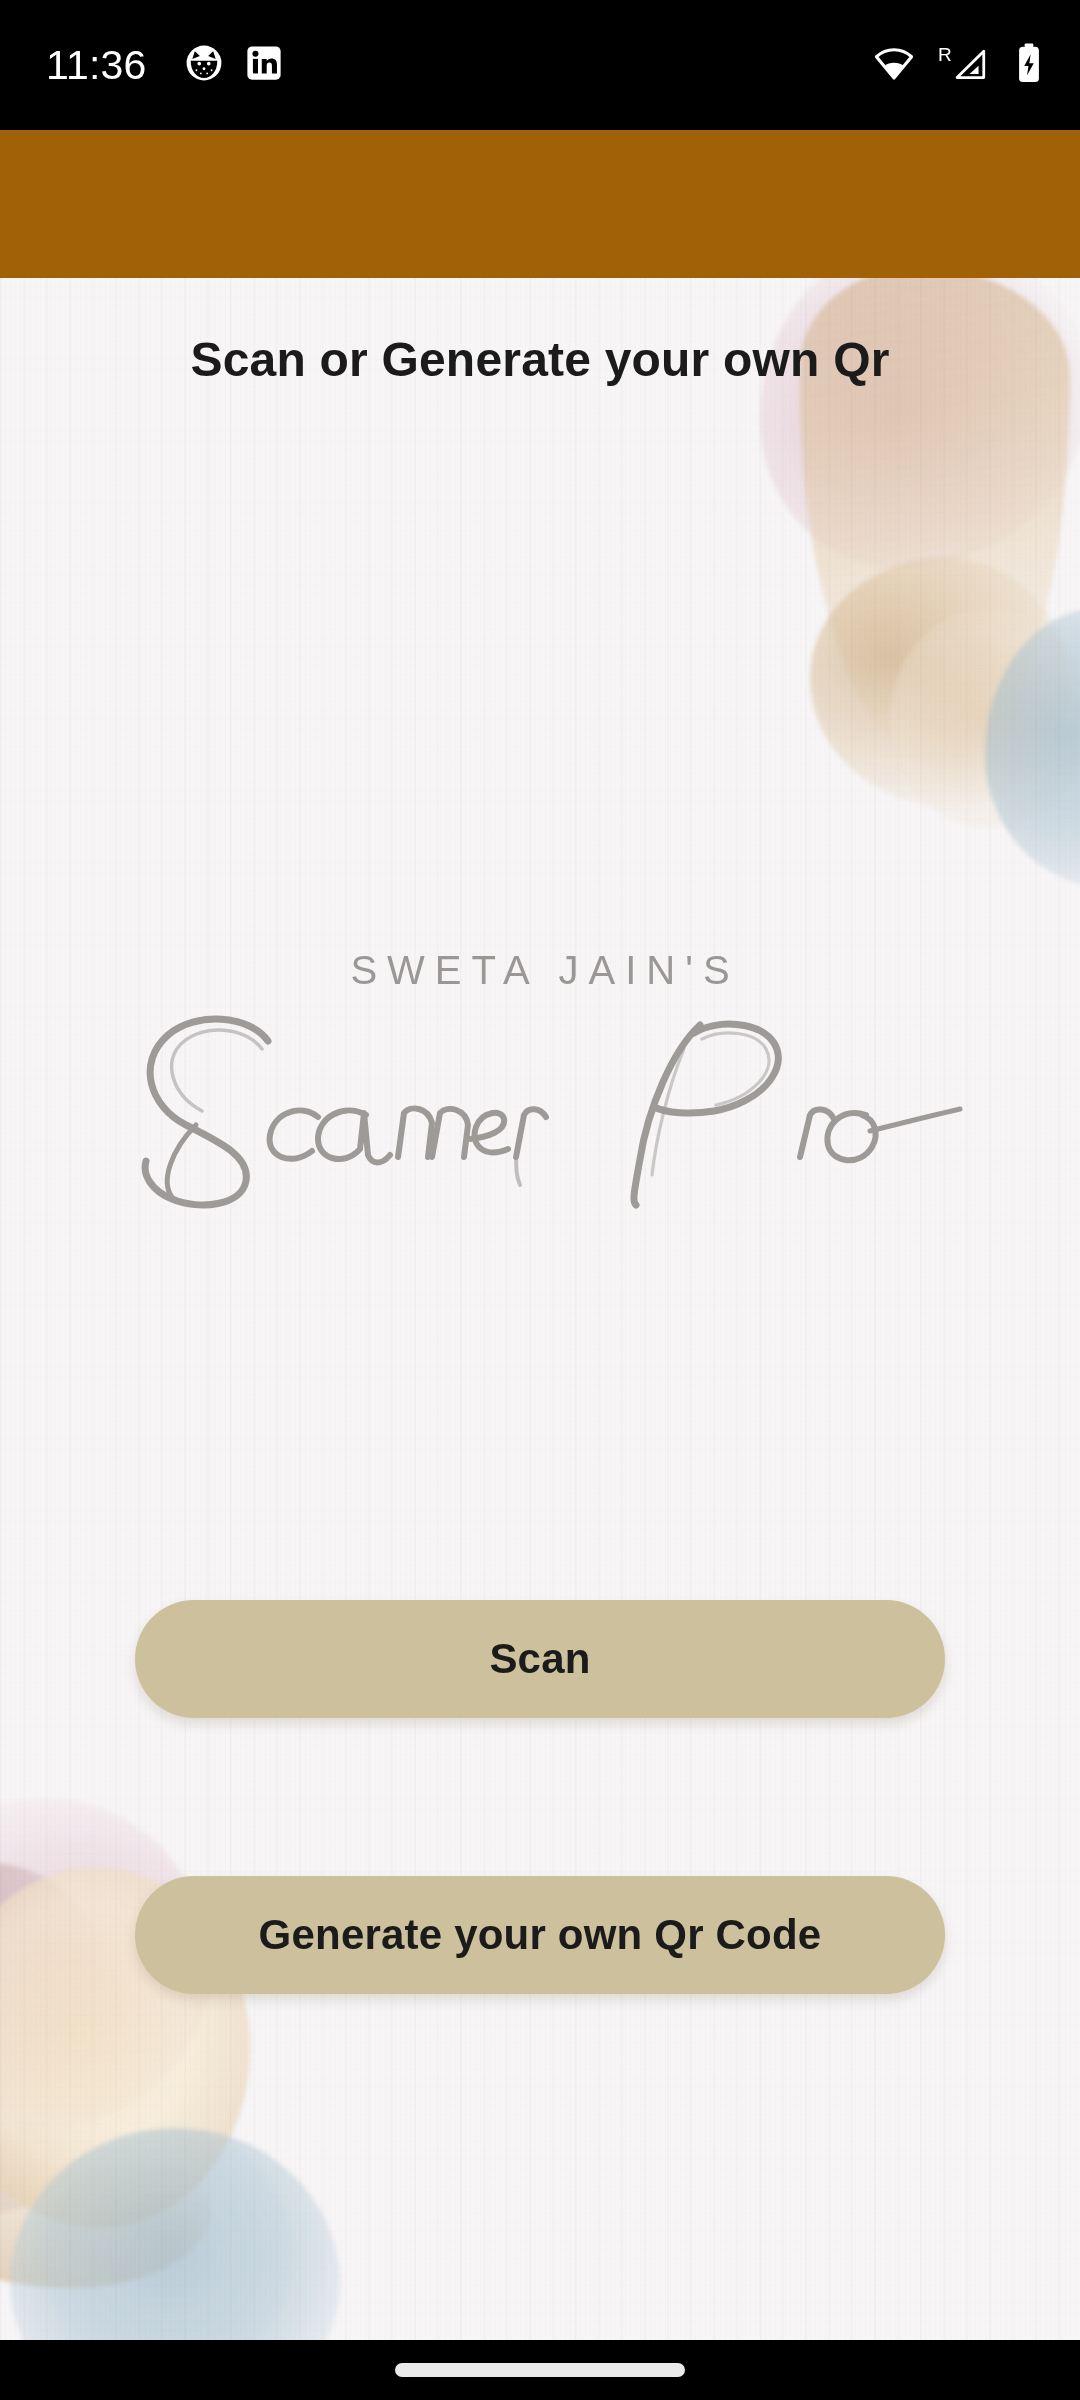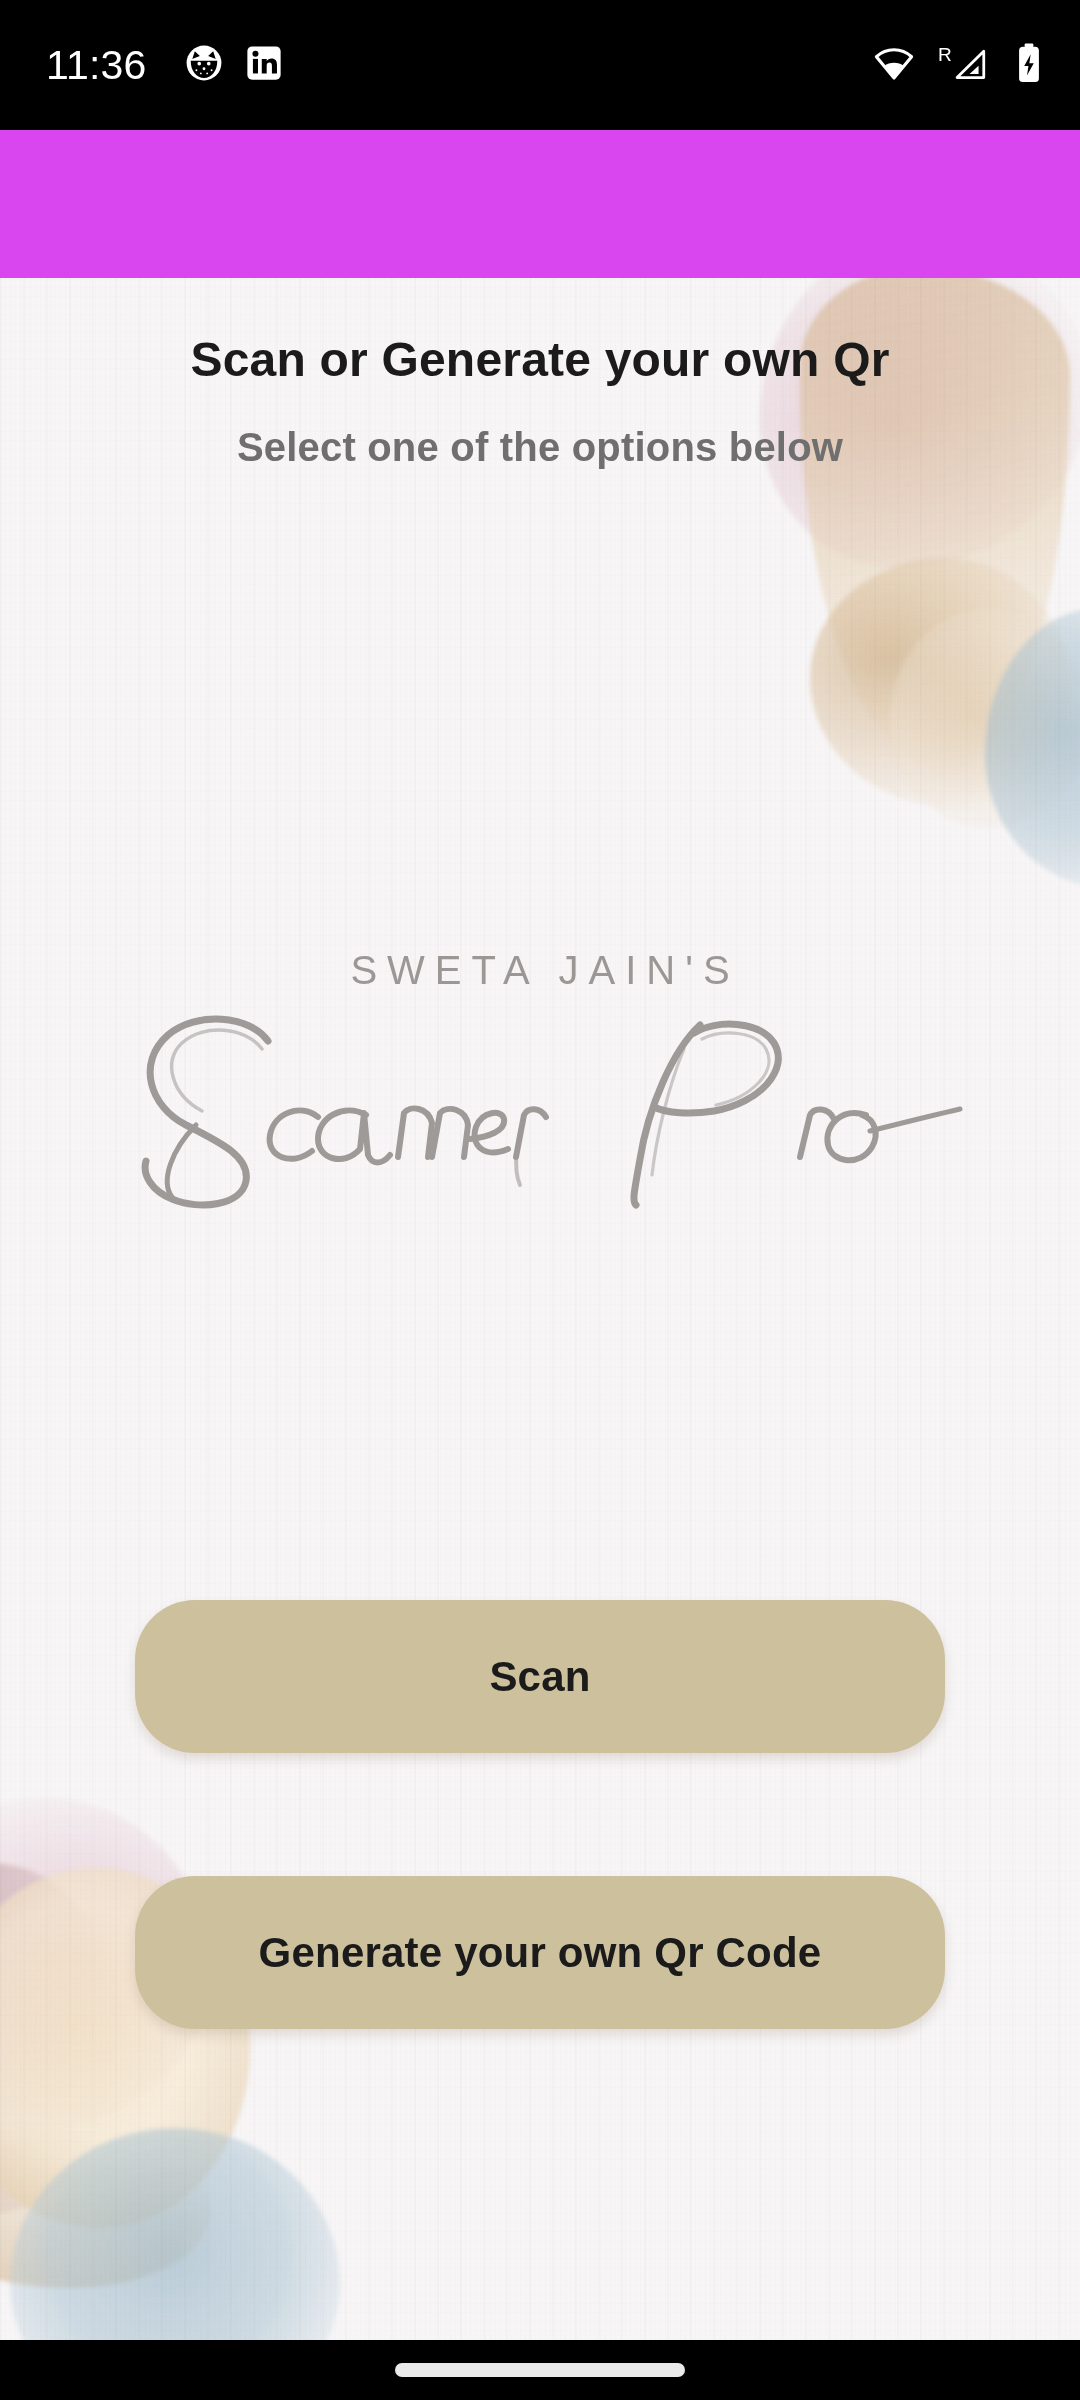--- a/index.html
+++ b/index.html
@@ -5,21 +5,21 @@
 <style>
   * { margin:0; padding:0; box-sizing:border-box; }
   html,body { width:1080px; height:2400px; }
   body {
     font-family:"Liberation Sans", sans-serif;
     background:#000;
     overflow:hidden;
     position:relative;
   }
 
-  #phone { position:relative; width:1080px; height:2400px; overflow:hidden; background:#d946ef; }
+  #phone { position:relative; width:1080px; height:2400px; overflow:hidden; background:#a16207; }
 
   
   .status-bar{
     position:absolute; top:0; left:0; width:1080px; height:130px;
     background:#000; display:flex; align-items:center;
     padding:0 34px 0 46px;
   }
   .status-clock{
     color:#fff; font-size:41px; font-weight:400; letter-spacing:.2px;
     line-height:1; white-space:nowrap;
@@ -148,21 +148,21 @@
     letter-spacing:10px; text-indent:10px;
   }
   .logo-script{
     display:block; margin-top:6px;
   }
 
   
   .actions{ position:absolute; left:0; width:1080px; z-index:6; }
   .btn{
     display:block; width:810px; margin:0 auto;
-    height:153px; border:none; border-radius:60px;
+    height:118px; border:none; border-radius:60px;
     background:#cdc09d;
     color:#1b1b1b; font-size:42px; font-weight:700;
     font-family:"Liberation Sans", sans-serif;
     letter-spacing:.2px; cursor:pointer;
     box-shadow:0 6px 12px rgba(120,100,70,.18);
   }
   .btn-scan{ position:absolute; top:1322px; left:0; right:0; }
   .btn-generate{ position:absolute; top:1598px; left:0; right:0; }
 
   
@@ -250,21 +250,20 @@
       <div class="wc wc-mauve-bl"></div>
       <div class="wc wc-cream-bl"></div>
       <div class="wc wc-tan-bl"></div>
       <div class="wc wc-blue-bl"></div>
     </div>
 
     <div class="paper-texture"></div>
 
     <div class="headings">
       <div class="page-title">Scan or Generate your own Qr</div>
-      <div class="page-subtitle">Select one of the options below</div>
     </div>
 
     <div class="logo-block">
       <div class="logo-kicker">SWETA JAIN'S</div>
 
       <svg class="logo-script" width="1000" height="210" viewBox="0 0 1000 210">
         <title>Scanner Pro</title>
         <g fill="none" stroke="#9e9a98" stroke-linecap="round" stroke-linejoin="round">
 
           <path d="M268 42 C250 16 196 12 168 36 C136 64 150 108 186 126

